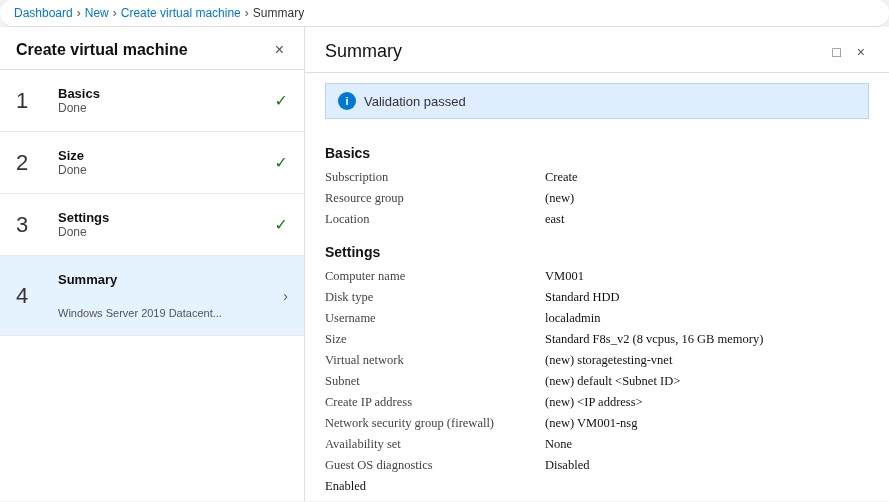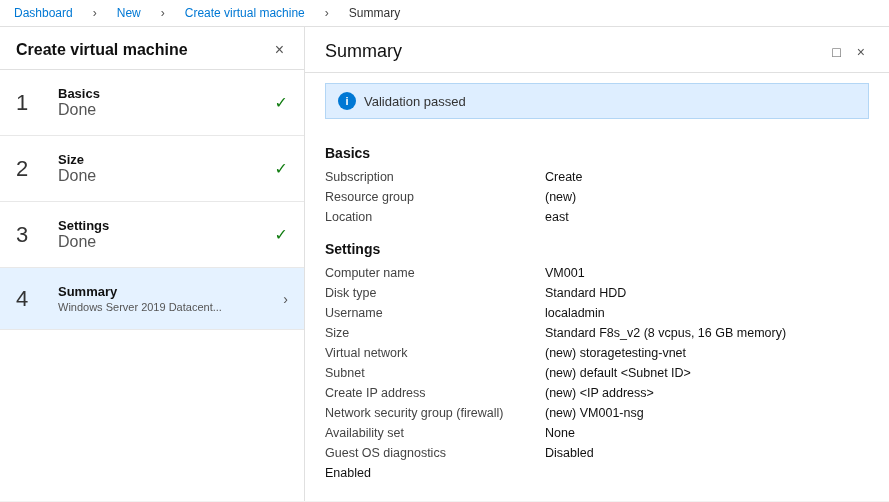--- a/index.html
+++ b/index.html
@@ -6,21 +6,22 @@
     body { font-family: 'Segoe UI', Arial, sans-serif; font-size: 13px; color: #333; background: #f3f2f1; }
 
     .breadcrumb {
       background: #fff;
       padding: 6px 14px;
       font-size: 12px;
       color: #0078d4;
       border-bottom: 1px solid #e0e0e0;
       display: flex;
       align-items: center;
-      gap: 20px;
+      gap: 4px;
+      border-radius: 13px;
     }
     .breadcrumb span { color: #555; }
     .breadcrumb a { color: #0078d4; text-decoration: none; }
 
     .main-container {
       display: flex;
       height: calc(502px - 28px);
       background: #fff;
     }
 
@@ -88,28 +89,28 @@
       margin-left: 10px;
     }
 
     .step-name {
       font-size: 13px;
       font-weight: 600;
       color: #111;
     }
 
     .step-status {
-      font-size: 16px;
+      font-size: 12px;
       color: #555;
     }
 
     .step-subtitle {
       font-size: 11px;
       color: #555;
-      margin-top: 2px;
+      margin-top: 20px;
     }
 
     .check-icon {
       color: #107c10;
       font-size: 16px;
       margin-left: auto;
     }
 
     .chevron-icon {
       color: #555;
@@ -189,20 +190,21 @@
       font-size: 14px;
       font-weight: 600;
       color: #111;
       margin: 12px 0 6px 0;
     }
 
     .detail-row {
       display: flex;
       padding: 3px 0;
       font-size: 12.5px;
+      font-family: Liberation Serif, serif;
     }
 
     .detail-label {
       width: 220px;
       min-width: 220px;
       color: #444;
     }
 
     .detail-value {
       color: #111;

